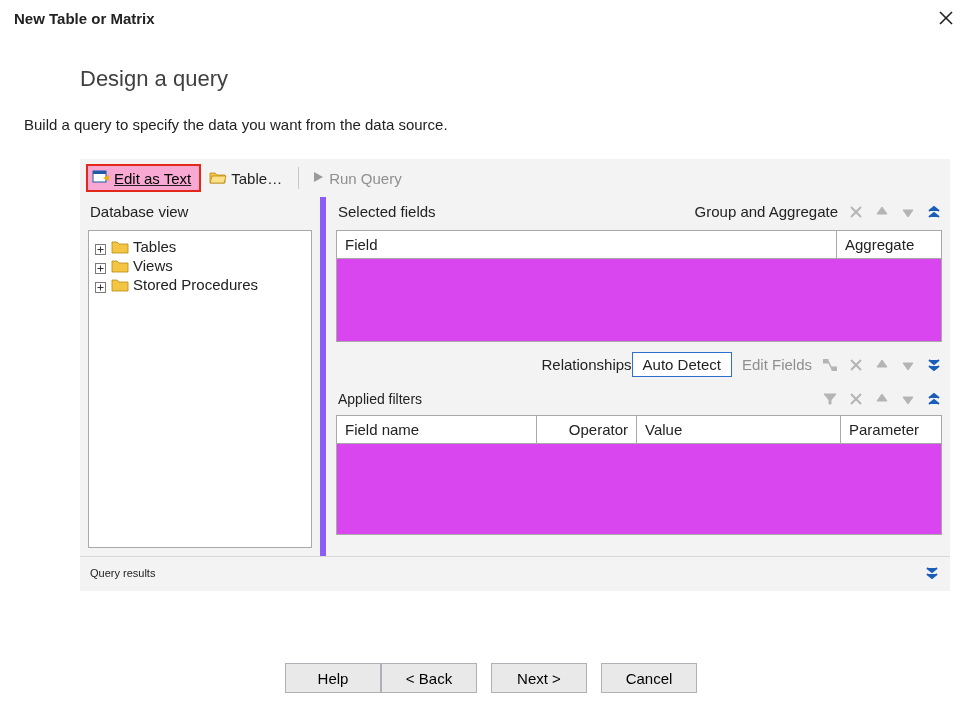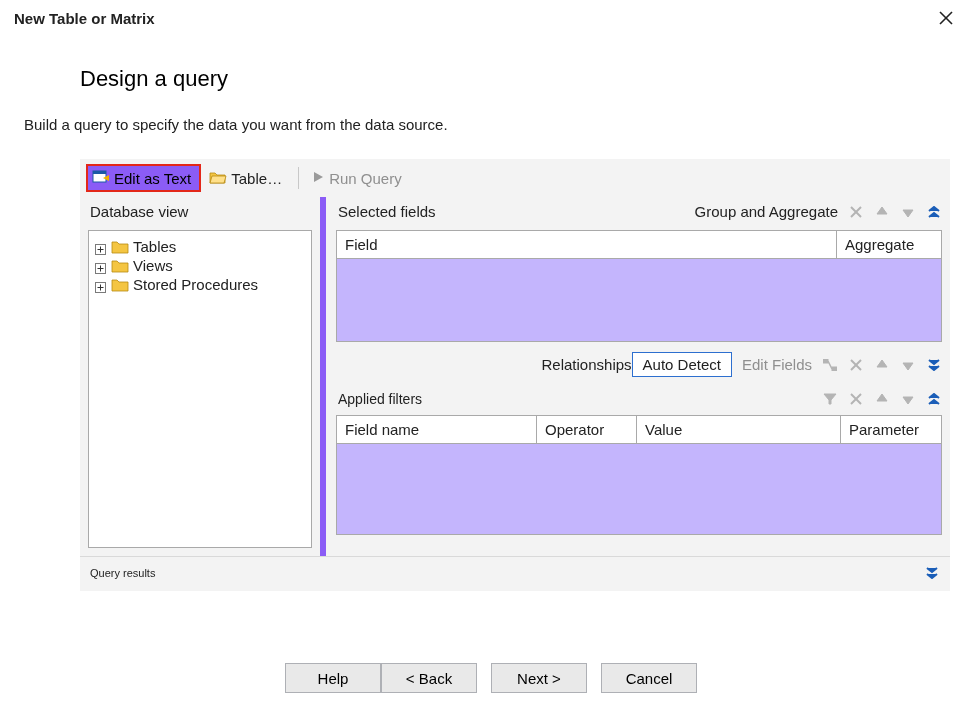--- a/index.html
+++ b/index.html
@@ -25,21 +25,21 @@
   }
   .titlebar .title { font-size: 15px; }
   .close-x {
     width: 24px; height: 24px;
     display: flex; align-items: center; justify-content: center;
     cursor: pointer;
   }
   .close-x svg { stroke: #222; stroke-width: 1.6; }
   
   .heading-area { padding: 30px 24px 0 24px; }
-  .heading { font-size: 22px; font-weight: 400; margin: 0 0 24px 56px; color:#000000;}
+  .heading { font-size: 22px; font-weight: 400; margin: 0 0 24px 56px; color:#404040;}
   .subtext { font-size: 15px; margin: 0 0 26px 0; }
   
   .designer {
     margin: 0 24px 0 80px;
     background: #f3f3f3;
     border-bottom: 1px solid #d9d9d9;
   }
   
   .toolbar {
     display: flex;
@@ -52,22 +52,23 @@
     display: inline-flex;
     align-items: center;
     height: 28px;
     padding: 0 8px 0 4px;
     gap: 4px;
     cursor: pointer;
   }
   .tbtn span.lbl { font-size: 15px; }
   .tbtn.highlight {
     border: 2px solid #e32719;
-    background: #8b5cf6;
+    background: #f9a8d4;
     padding: 0 8px 0 4px;
+    text-decoration: underline;
   }
   .tbtn.highlight .lbl { color: #000; }
   .sep {
     width: 1px; height: 22px; background: #c8c8c8; margin: 0 4px;
   }
   .tbtn.disabled { color: #8f8f8f; }
   .tbtn.disabled svg path, .tbtn.disabled svg polygon { fill:#9a9a9a; }
   
   .panels {
     display: flex;
@@ -116,21 +117,21 @@
   .head-tools { display: flex; align-items: center; gap: 10px; }
   .head-tools .htxt { font-size: 15px; color:#222; }
   .ico-btn {
     width: 16px; height: 16px;
     display: inline-flex; align-items:center; justify-content:center;
     cursor: pointer;
   }
   .ico-btn.dim svg * { fill:#b4b4b4; stroke:#b4b4b4; }
   .ico-btn.blue svg * { fill:#1b5eb8; stroke:#1b5eb8; }
   .grid {
-    background:#c4b5fd;
+    background:#d946ef;
     border:1px solid #a9a9a9;
   }
   .grid-head {
     display:flex;
     background:#fff;
     border-bottom:1px solid #a9a9a9;
   }
   .grid-head .cell {
     padding:5px 8px;
     font-size:15px;
@@ -397,21 +398,21 @@
               <svg width="12" height="12" viewBox="0 0 12 12">
                 <polyline points="1,5 6,1 11,5" fill="none" stroke-width="2"></polyline>
                 <polyline points="1,11 6,7 11,11" fill="none" stroke-width="2"></polyline>
               </svg>
             </span>
         </div>
       </div>
       <div class="grid filters">
         <div class="grid-head">
           <div class="cell" style="width:200px;">Field name</div>
-          <div class="cell" style="width:100px;">Operator</div>
+          <div class="cell" style="width:100px;text-align:right;">Operator</div>
           <div class="cell" style="flex:1;">Value</div>
           <div class="cell" style="width:100px;">Parameter</div>
         </div>
         <div class="grid-body"></div>
       </div>
 
     </div>
   </div>
 </div>
 

